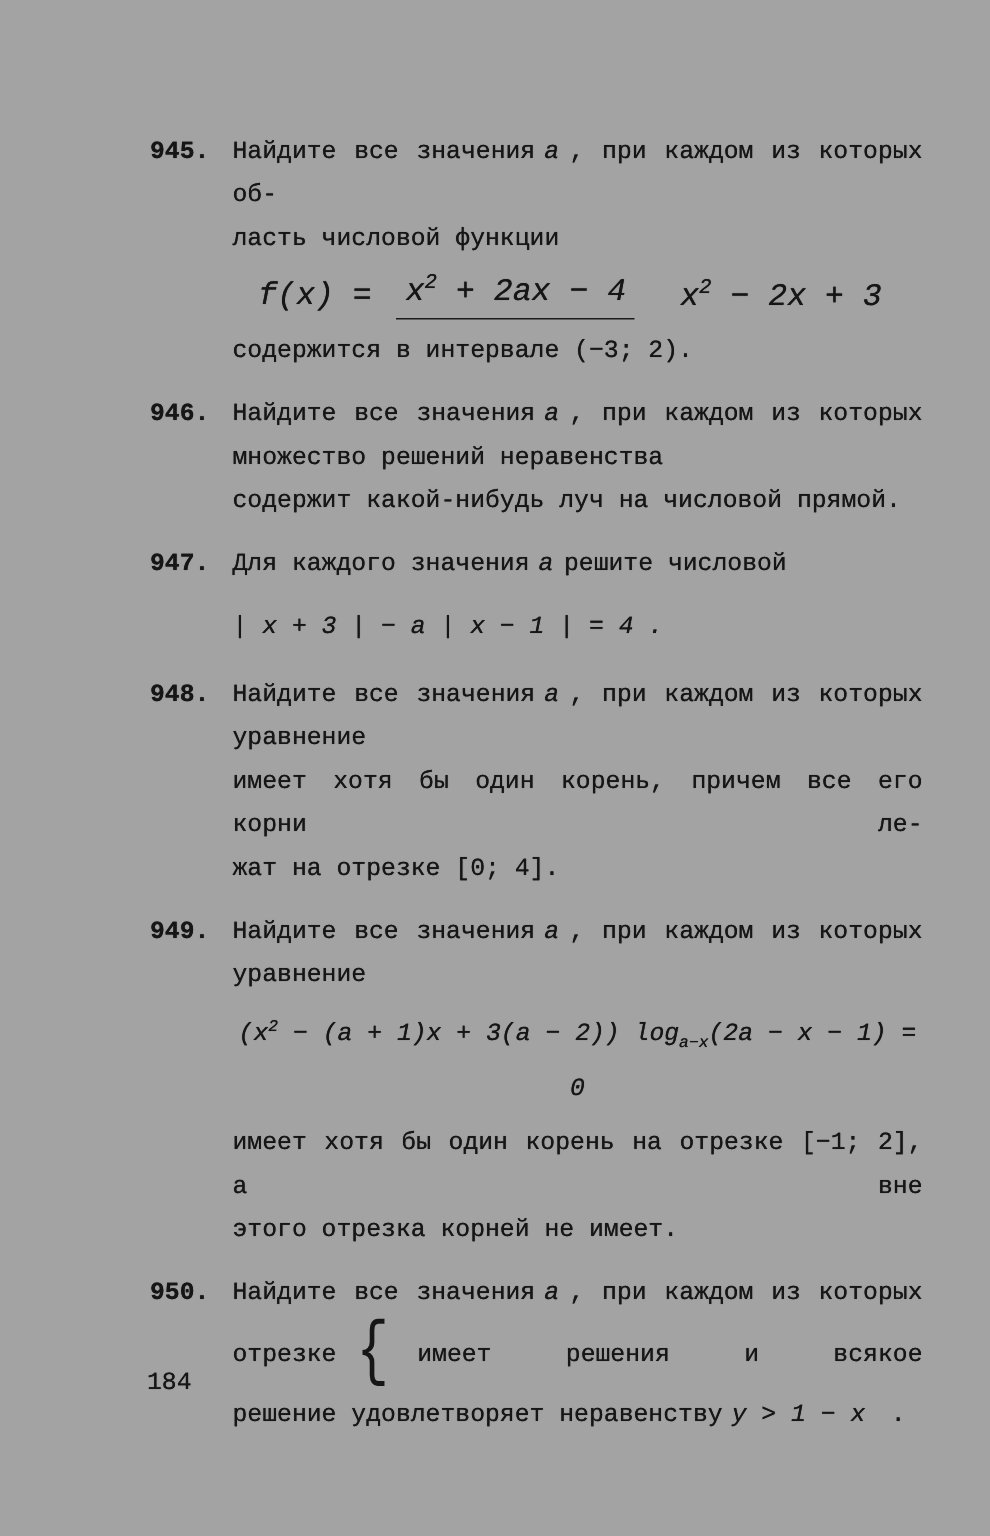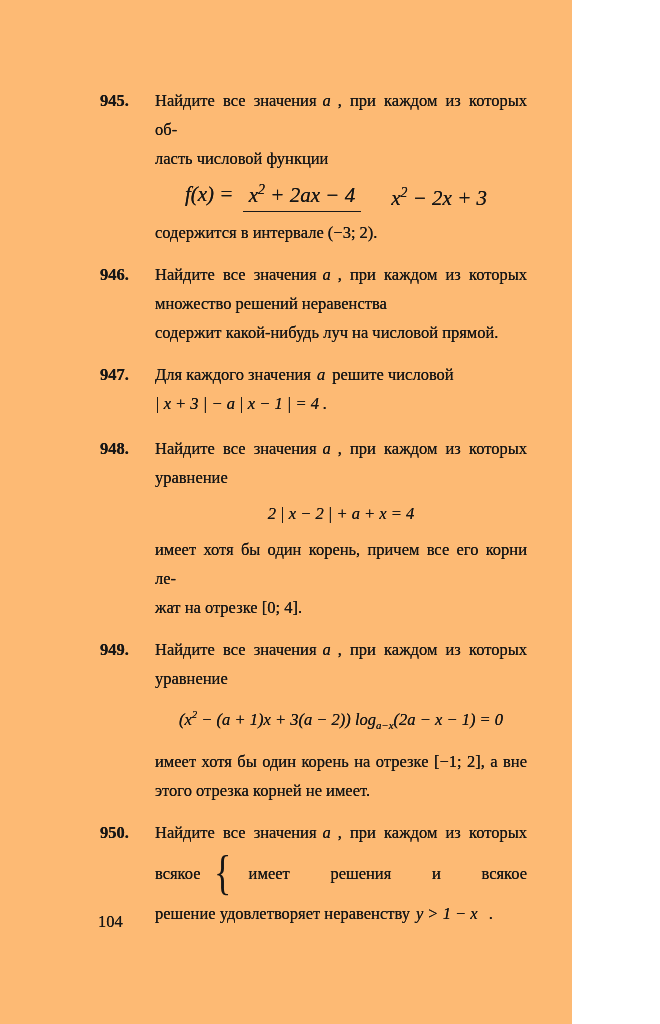--- a/index.html
+++ b/index.html
@@ -1,22 +1,22 @@
 <!DOCTYPE html>
 <html><head>
 <meta charset="utf-8">
 <style>
   html,body{margin:0;padding:0;background:#ffffff;}
   .page{
     position:relative;
-    width:572px;height:1024px;
-    background:#fdba74;
+    width:660px;height:1024px;
+    background:#a3a3a3;
     box-sizing:border-box;
     padding:86px 45px 0 100px;
-    font-family:Liberation Serif, serif;
+    font-family:Liberation Mono, monospace;
     color:#161616;
     overflow:hidden;
     text-shadow:0 0 .45px currentColor;
   }
   .problem{display:flex;margin-bottom:13px;}
   .pnum{
     width:55px;flex:none;
     font-weight:bold;font-size:16.5px;line-height:29px;
   }
   .pbody{flex:1;font-size:16.5px;line-height:29px;min-width:0;}
@@ -30,21 +30,21 @@
   }
   .frac{
     display:inline-flex;
     vertical-align:middle;text-align:center;margin:0 4px;gap:24px;
   }
   .frac .fnum{padding:0 6px 3px;border-bottom:1.5px solid #1a1a1a;}
   .frac .fden{padding:3px 6px 0;}
   .rel{font-style:normal;margin:0 9px;position:relative;top:1px;}
   sup{font-size:.66em;}
   sub{font-size:.66em;}
-  .eqline{font-style:italic;margin:0 0 3px;}
+  .eqline{font-style:italic;margin:13px 0 3px;}
   .eqcenter{text-align:center;font-style:italic;margin:7px 0;}
   .sysrow{display:flex;align-items:center;margin:2px 0;}
   .sysword{flex:none;}
   .brace{
     flex:none;font-style:normal;font-size:48px;font-weight:normal;
     line-height:1;display:inline-block;transform:scaleX(.75);
     margin:0 1px 0 10px;text-shadow:none;
   }
   .syseqs{
     flex:none;display:flex;flex-direction:column;
@@ -89,21 +89,20 @@
       <div class="line"><span>Для каждого значения</span><span class="var">a</span><span>решите числовой</span></div>
       <div class="line eqline">| x + 3 | − a | x − 1 | = 4 .</div>
     </div>
   </div>
 
   <div class="problem">
     <div class="pnum">948.</div>
     <div class="pbody">
       <div class="line just"><span>Найдите все значения</span><span class="var">a</span><span>, при каждом из которых</span></div>
       <div class="line">уравнение</div>
-      <div class="eqcenter">2 | x − 2 | + a + x = 4</div>
       <div class="line just">имеет хотя бы один корень, причем все его корни ле-</div>
       <div class="line">жат на отрезке [0; 4].</div>
     </div>
   </div>
 
   <div class="problem">
     <div class="pnum">949.</div>
     <div class="pbody">
       <div class="line just"><span>Найдите все значения</span><span class="var">a</span><span>, при каждом из которых</span></div>
       <div class="line">уравнение</div>
@@ -111,22 +110,22 @@
       <div class="line just">имеет хотя бы один корень на отрезке [−1; 2], а вне</div>
       <div class="line">этого отрезка корней не имеет.</div>
     </div>
   </div>
 
   <div class="problem">
     <div class="pnum">950.</div>
     <div class="pbody">
       <div class="line just"><span>Найдите все значения</span><span class="var">a</span><span>, при каждом из которых</span></div>
       <div class="sysrow">
-        <span class="sysword">всякое</span>
+        <span class="sysword">отрезке</span>
         <span class="brace">{</span>
         <span class="systail">имеет решения и всякое</span>
       </div>
       <div class="line"><span>решение удовлетворяет неравенству</span><span class="var">y &gt; 1 − x</span><span> .</span></div>
     </div>
   </div>
 
-  <div class="pagenum">104</div>
+  <div class="pagenum">184</div>
 </div>
 
 </body></html>

